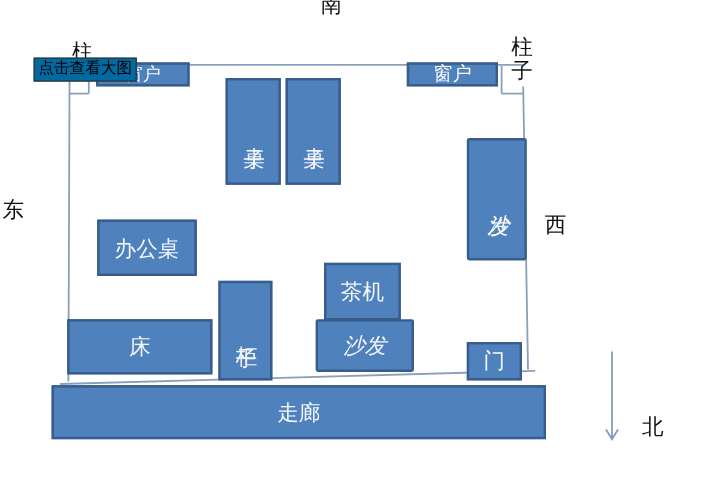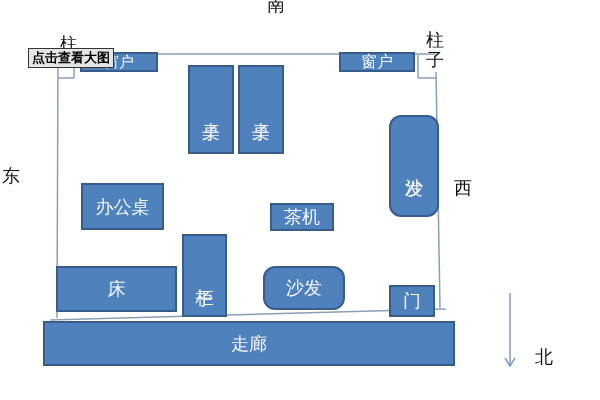--- a/index.html
+++ b/index.html
@@ -2,27 +2,27 @@
 <html><head>
 <meta charset="utf-8">
 <style>
   html, body { margin: 0; padding: 0; background: #ffffff; }
   body { width: 600px; height: 400px; position: relative; overflow: hidden;
          font-family: "DejaVu Sans", sans-serif; }
   .box { position: absolute; background: #4f81bd; border: 2px solid #385d8a;
          box-sizing: border-box; color: #f4f7fb; display: flex;
          align-items: center; justify-content: center; font-size: 18px;
          text-align: center; }
-  .box.round { border-radius: 12px; }
+  .box.round { border-radius: 2px; font-style: italic; }
   .vtext { writing-mode: vertical-rl; text-orientation: upright; letter-spacing: 2px; }
   .label { position: absolute; color: #111; font-size: 18px; line-height: 1; }
   svg.lines { position: absolute; left: 0; top: 0; }
-  .tooltip { position: absolute; background: #e5e5e5; border: 1px solid #333;
+  .tooltip { position: absolute; background: #0369a1; border: 1px solid #333;
              color: #000; font-size: 13px; padding: 1px 3px; line-height: 16px;
-             white-space: nowrap; font-weight: bold; }
+             white-space: nowrap; }
 </style>
 </head>
 <body>
 
 <svg class="lines" width="600" height="400">
 
   <line x1="58" y1="54" x2="436" y2="54" stroke="#8aa0b8" stroke-width="1.5"></line>
 
   <line x1="58" y1="54" x2="57" y2="318" stroke="#8aa0b8" stroke-width="1.5"></line>
 
@@ -56,21 +56,21 @@
 <div class="box" style="left:80px; top:52px; width:78px; height:20px; font-size:15px;">窗户</div>
 <div class="box" style="left:339px; top:52px; width:76px; height:20px; font-size:16px;">窗户</div>
 
 <div class="box vtext" style="left:188px; top:65px; width:46px; height:89px;">桌子</div>
 <div class="box vtext" style="left:238px; top:65px; width:46px; height:89px;">桌子</div>
 
 <div class="box round vtext" style="left:389px; top:115px; width:50px; height:102px;">沙发</div>
 
 <div class="box" style="left:81px; top:158px; width:83px; height:47px;margin-top:25px;">办公桌</div>
 
-<div class="box" style="left:270px; top:203px; width:64px; height:28px;">茶机</div>
+<div class="box" style="left:270px; top:219px; width:64px; height:48px;">茶机</div>
 
 <div class="box vtext" style="left:182px; top:234px; width:45px; height:83px;">柜子</div>
 
 <div class="box" style="left:56px; top:266px; width:121px; height:46px;">床</div>
 
 <div class="box round" style="left:263px; top:266px; width:82px; height:44px;">沙发</div>
 
 <div class="box" style="left:389px; top:285px; width:46px; height:32px;">门</div>
 
 <div class="box" style="left:43px; top:321px; width:412px; height:45px;">走廊</div>

